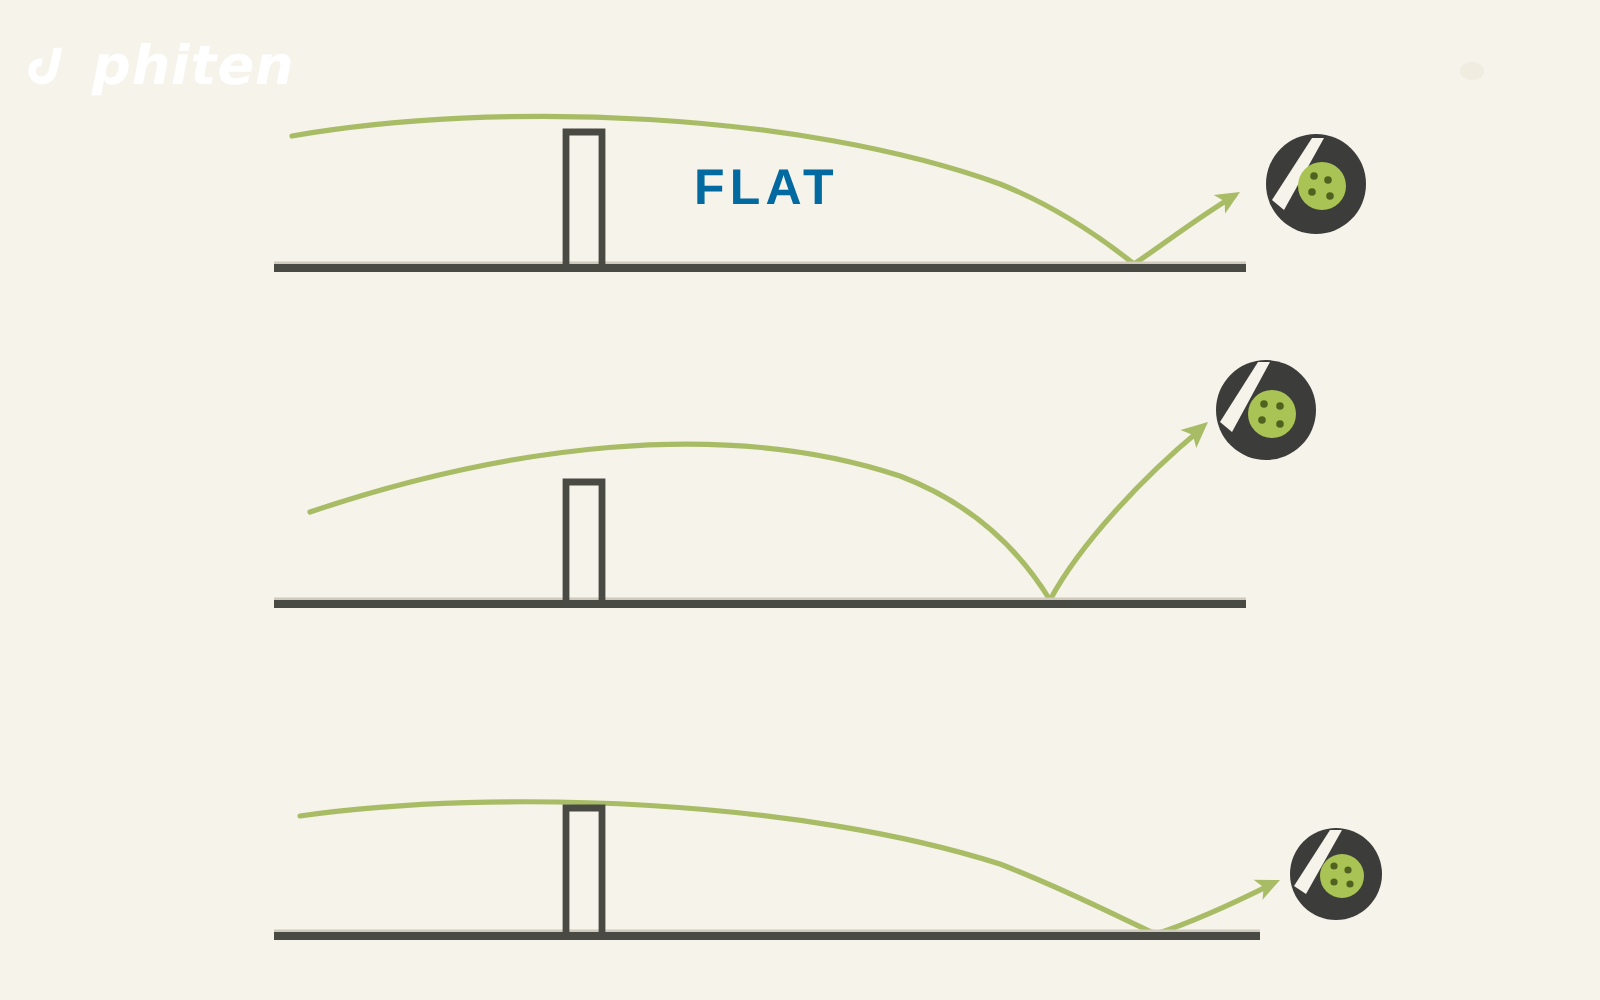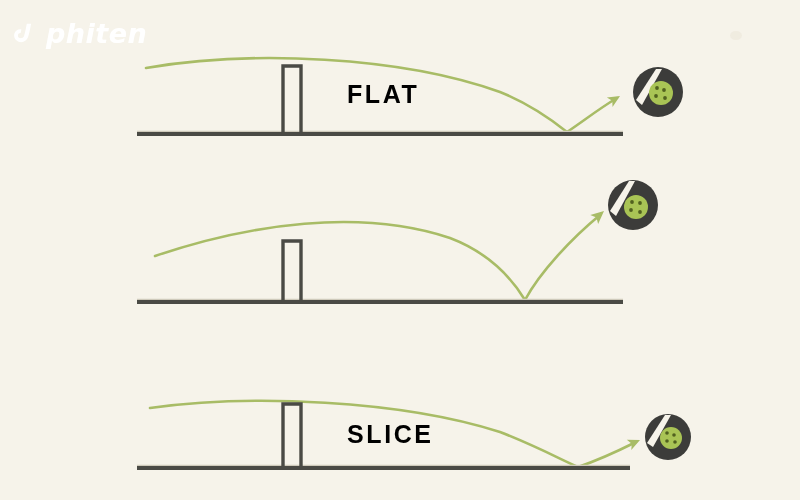--- a/index.html
+++ b/index.html
@@ -47,21 +47,21 @@
     color: #ffffff;
     line-height: 1;
     text-shadow: 0 0 1px rgba(255,255,255,0.35);
   }
   .shot-label {
     position: absolute;
     font-family: "Liberation Sans", sans-serif;
     font-weight: 700;
     font-size: 25px;
     letter-spacing: 2.6px;
-    color: #000000;
+    color: #0369a1;
     white-space: nowrap;
     user-select: none;
   }
   #label-flat    { left: 347px; top: 80px; }
   #label-topspin { left: 327px; top: 250px; }
   #label-slice   { left: 347px; top: 420px; }
 
   .faint-speck {
     position: absolute;
     left: 730px;
@@ -166,15 +166,14 @@
   <div class="faint-speck"></div>
 
   <div class="brand-logo">
     <svg class="brand-mark" viewBox="0 0 32 32">
       <path d="M22.5,6.2 C22.5,6.2 20.8,16.5 19.2,20.6 C17.6,24.7 13.4,26.8 9.2,25.3 C5.6,24.0 3.6,20.2 4.7,16.6 C5.7,13.3 9.0,11.4 12.2,12.2 L11.3,16.1 C10.0,15.9 8.8,16.7 8.5,18.0 C8.1,19.5 9.0,21.0 10.5,21.4 C12.4,21.9 14.3,20.9 15.0,19.1 C16.2,16.0 17.9,6.2 17.9,6.2 Z" fill="#ffffff"></path>
     </svg>
     <span class="brand-word">phiten</span>
   </div>
 
   <div class="shot-label" id="label-flat">FLAT</div>
-  <div class="shot-label" id="label-slice">SLICE</div>
 
 </div>
 
 </body></html>

